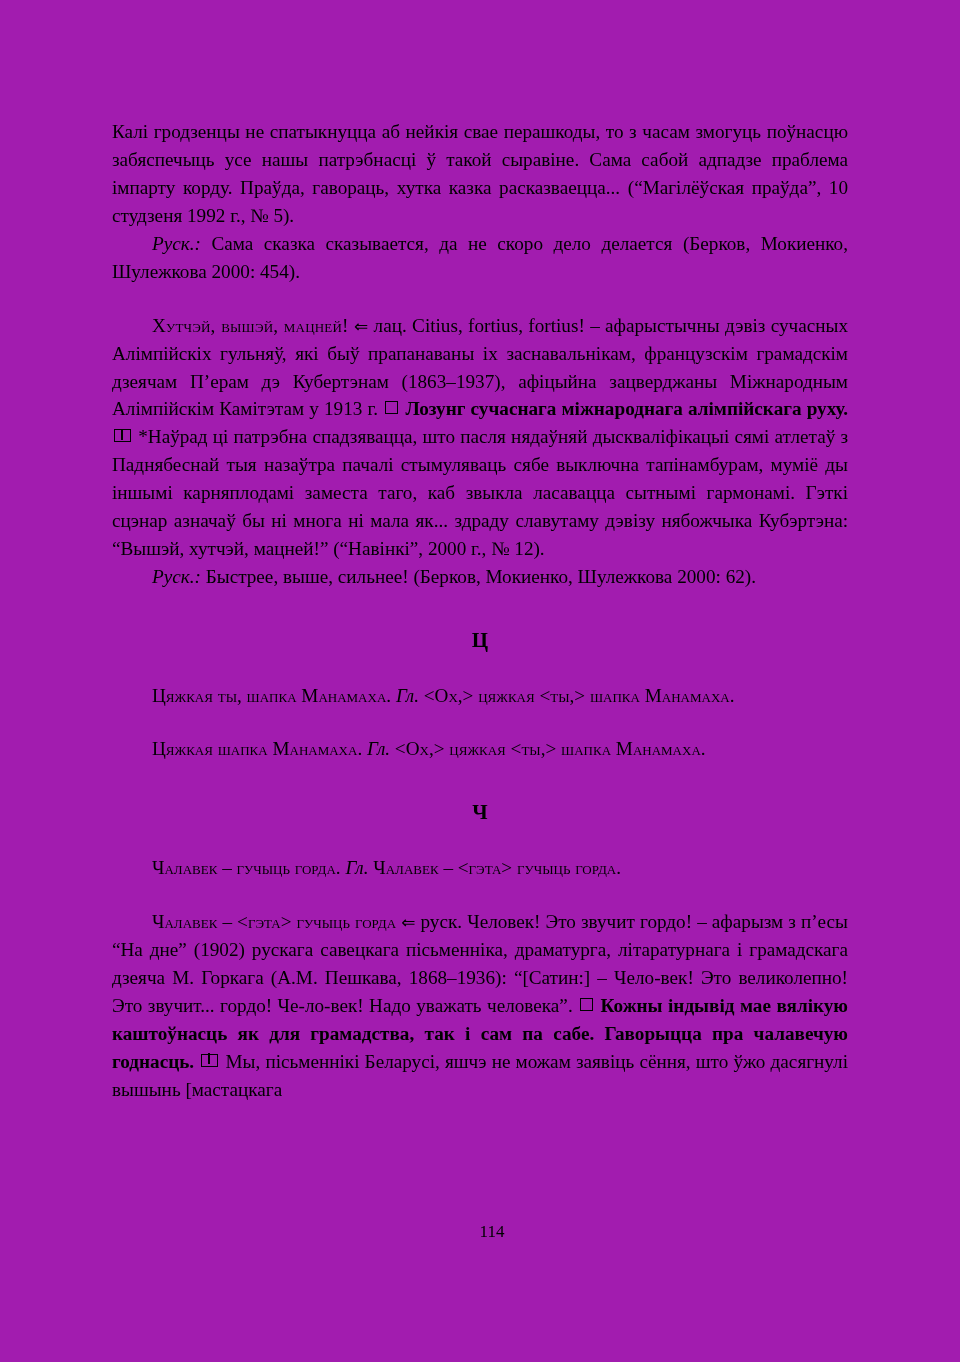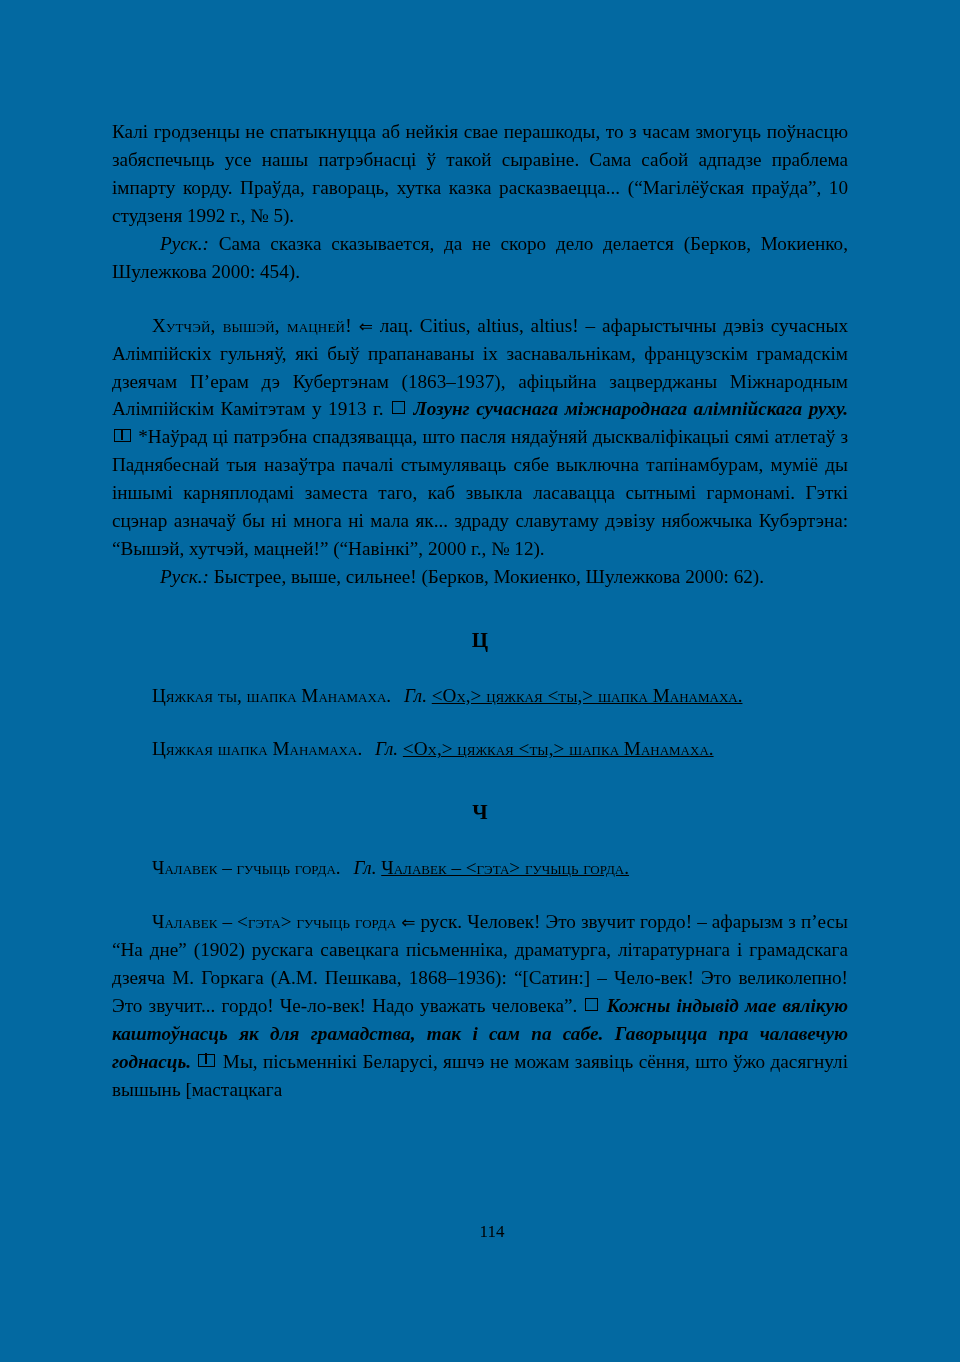--- a/index.html
+++ b/index.html
@@ -12,21 +12,21 @@
     height: 1362px;
     font-family: "Liberation Serif", serif;
     color: #000000;
     position: relative;
   }
   .page {
     position: absolute;
     left: 0; top: 0;
     width: 960px;
     height: 1362px;
-    background: #0369a1;
+    background: #a21caf;
   }
   .content {
     position: absolute;
     left: 112px;
     top: 118px;
     width: 736px;
   }
   p {
     margin: 0;
     font-size: 19.2px;
@@ -37,24 +37,23 @@
   }
   .indent { text-indent: 40px; }
   .sc {
     font-variant: small-caps;
     font-weight: normal;
     letter-spacing: 0.2px;
   }
   .sc-plain {
     font-variant: small-caps;
     font-weight: normal;
-    text-decoration: underline;
   }
-  .ital { font-style: italic; margin-left: 8px; }
-  .bold-ital { font-style: italic; font-weight: bold; }
+  .ital { font-style: italic; }
+  .bold-ital { font-weight: bold; }
   .gap-md { height: 26px; }
   .gap-lg { height: 34px; }
   .letter-head {
     text-align: center;
     font-size: 21px;
     font-weight: bold;
     font-family: "Liberation Serif", serif;
     margin: 0;
   }
   .entry-head {
@@ -116,21 +115,21 @@
       <span>Сама сказка сказывается, да не скоро дело делается</span>
       <span>(Берков, Мокиенко, Шулежкова 2000: 454).</span>
     </p>
 
     <div class="gap-md"></div>
 
     <p class="indent">
       <span class="sc">Хутчэй, вышэй, мацней!</span>
       <span class="arrow">⇐</span>
       <span>лац.</span>
-      <span>Citius, altius, altius!</span>
+      <span>Citius, fortius, fortius!</span>
       <span>– афарыстычны дэвіз сучасных Алімпійскіх гульняў, які быў прапанаваны іх заснавальнікам, французскім грамадскім дзеячам П’ерам дэ Кубертэнам (1863–1937), афіцыйна зацверджаны Міжнародным Алімпійскім Камітэтам у 1913 г.</span>
       <span class="sq"></span>
       <span class="bold-ital">Лозунг сучаснага міжнароднага алімпійскага руху.</span>
       <span class="bk"></span>
       <span>*Наўрад ці патрэбна спадзявацца, што пасля нядаўняй дыскваліфікацыі сямі атлетаў з Паднябеснай тыя назаўтра пачалі стымуляваць сябе выключна тапінамбурам, муміё ды іншымі карняплодамі заместа таго, каб звыкла ласавацца сытнымі гармонамі. Гэткі сцэнар азначаў бы ні многа ні мала як... здраду славутаму дэвізу нябожчыка Кубэртэна: “Вышэй, хутчэй, мацней!” (“Навінкі”, 2000 г., № 12).</span>
     </p>
 
     <p class="indent">
       <span class="ital">Руск.:</span>
       <span>Быстрее, выше, сильнее! (Берков, Мокиенко, Шулежкова</span>

